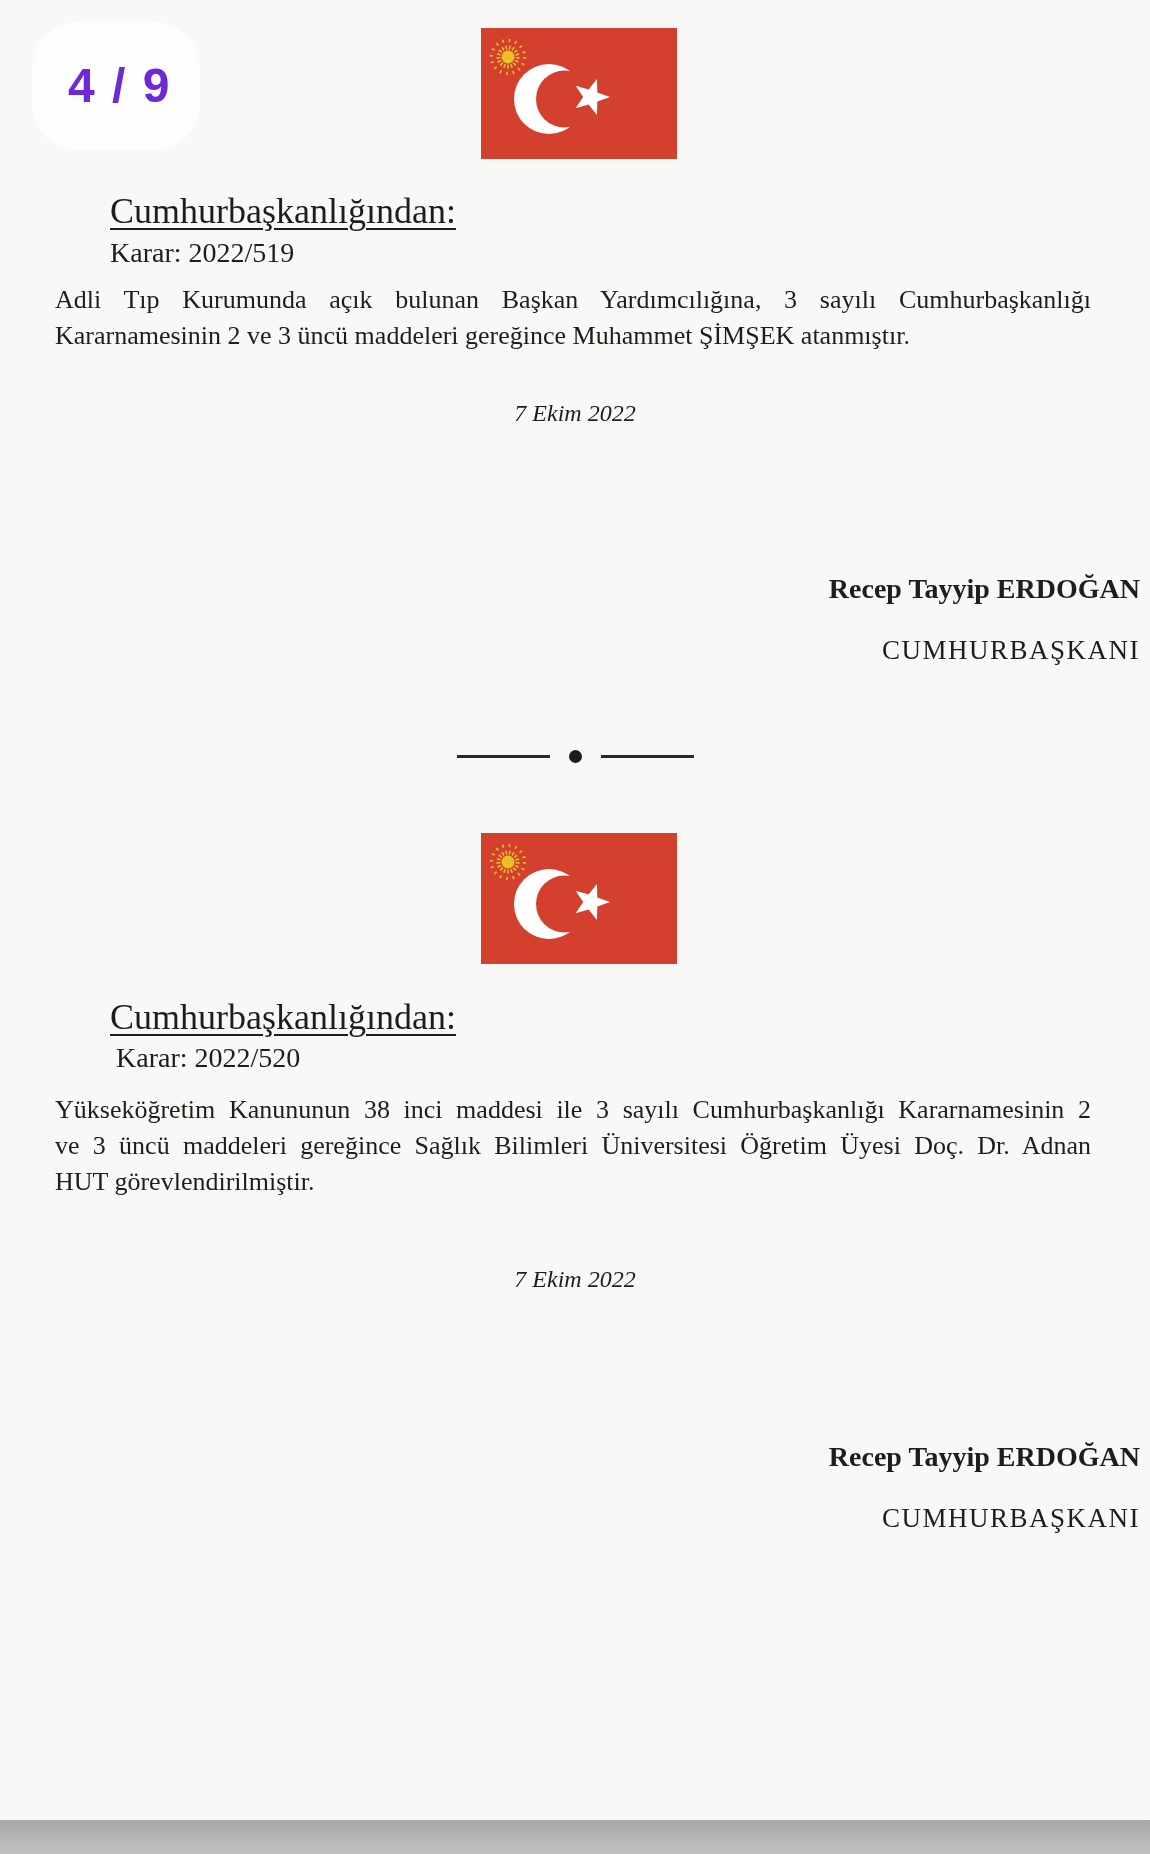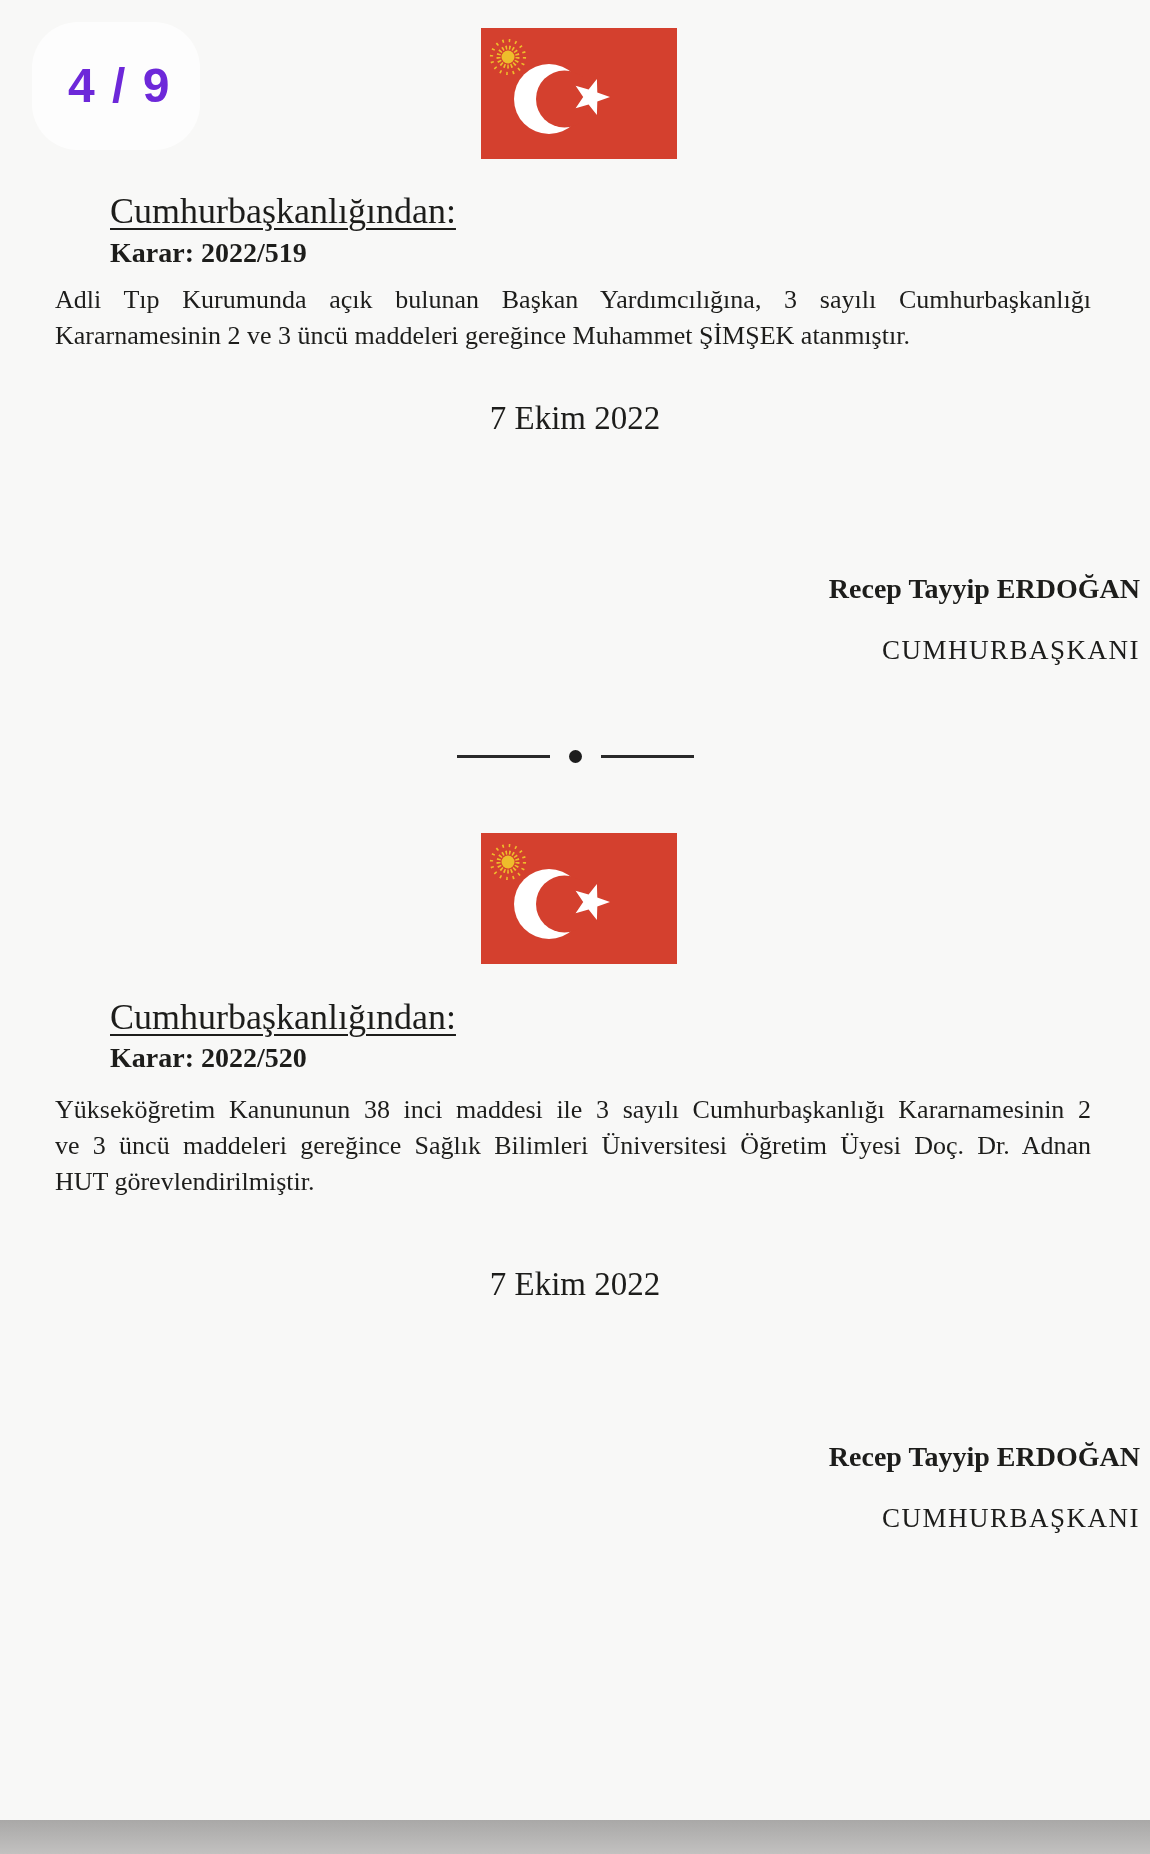--- a/index.html
+++ b/index.html
@@ -34,35 +34,35 @@
   
   .header-label {
     font-size: 36px;
     text-decoration: underline;
     text-decoration-thickness: 2px;
     text-underline-offset: 5px;
   }
   #header1 { left: 110px; top: 190px; }
   #header2 { left: 110px; top: 996px; }
 
-  .decision-no { font-size: 28px; font-weight: bold; }
+  .decision-no { font-size: 28px; font-weight: normal; }
   #karar1 { left: 110px; top: 237px; }
-  #karar2 { left: 110px; top: 1042px; }
+  #karar2 { left: 116px; top: 1042px; }
 
   .paragraph { width: 1036px; }
   #para1 { left: 55px; top: 282px; }
   #para2 { left: 55px; top: 1092px; }
   .body-line {
     font-size: 26px; line-height: 36px;
     text-align: justify; text-align-last: justify;
     white-space: normal;
   }
   .body-line.last { text-align-last: left; }
 
-  .date-line { left: 0; width: 1150px; text-align: center; font-size: 33px; }
+  .date-line { left: 0; width: 1150px; text-align: center; font-size: 24px; font-style: italic; }
   #date1 { top: 400px; }
   #date2 { top: 1266px; }
 
   .signature { left: 570px; width: 570px; text-align: right; }
   #sig1 { top: 572px; }
   #sig2 { top: 1440px; }
   .sig-name { font-size: 28px; font-weight: bold; line-height: 33px; }
   .sig-title { font-size: 27px; letter-spacing: 1.5px; margin-top: 29px; line-height: 32px; }
 
   

